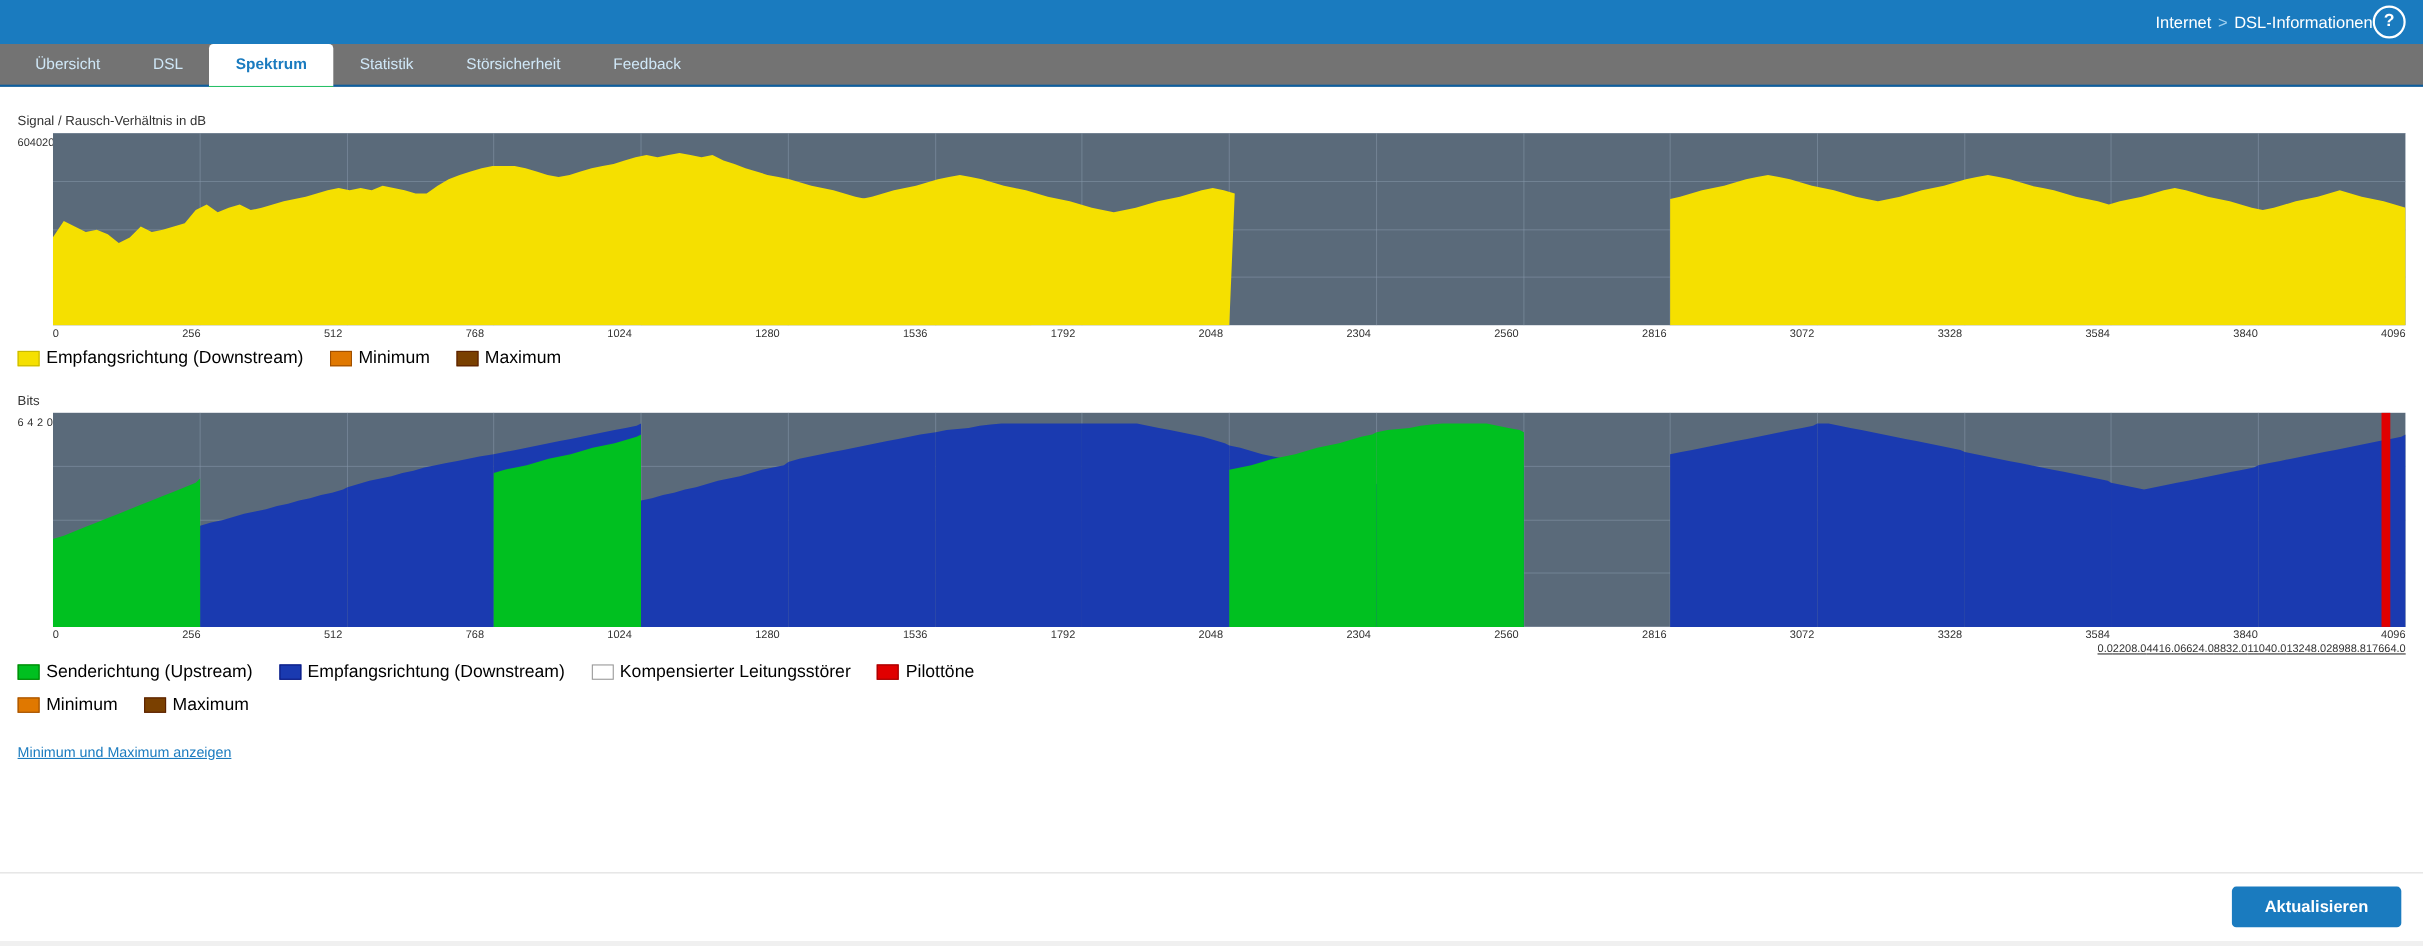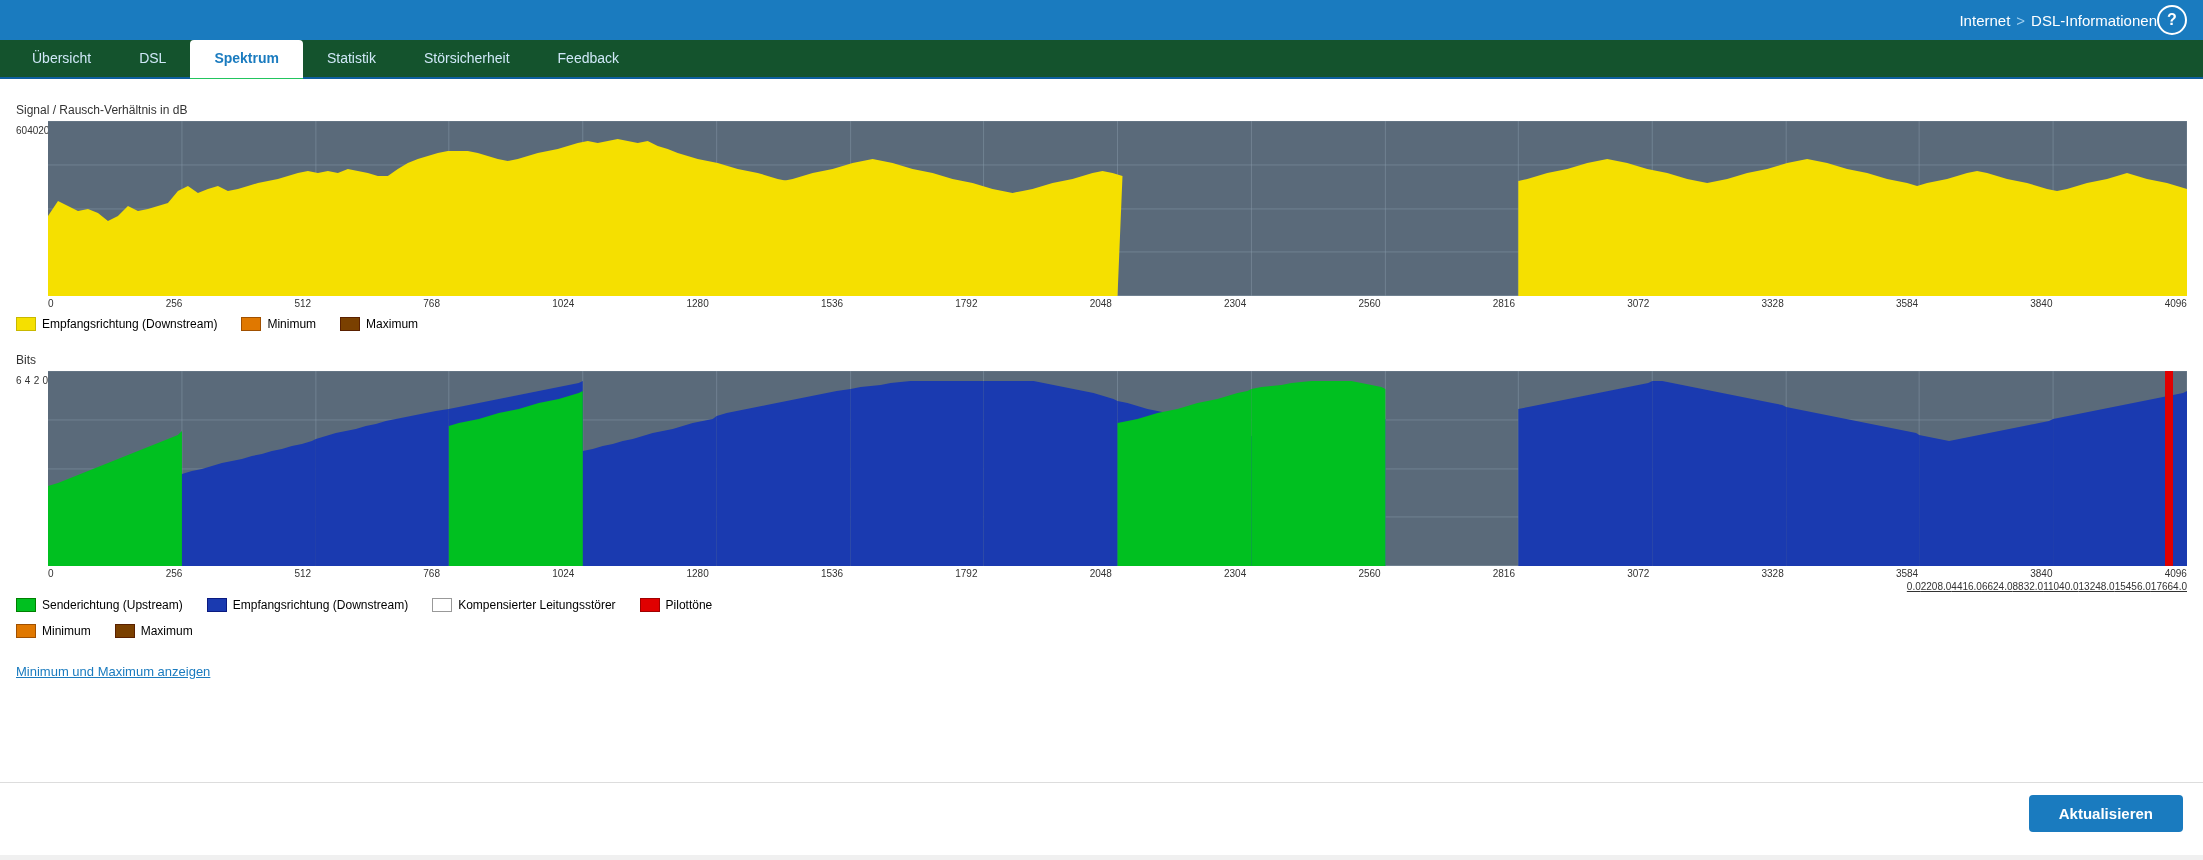--- a/index.html
+++ b/index.html
@@ -26,21 +26,21 @@
       border: 2px solid white;
       color: white;
       background: transparent;
       cursor: pointer;
       font-size: 16px;
       font-weight: bold;
       display: flex; align-items: center; justify-content: center;
     }
 
     .tab-bar {
-      background: #14532d;
+      background: #737373;
       display: flex;
       padding: 0 8px;
       border-bottom: 2px solid #0d5e9e;
     }
     .tab {
       padding: 10px 24px;
       color: #d0e8f8;
       font-size: 14px;
       cursor: pointer;
       border-bottom: 3px solid transparent;
@@ -92,21 +92,21 @@
       height: 100%;
       display: block;
     }
 
     
     .legend {
       display: flex;
       flex-wrap: wrap;
       gap: 8px 24px;
       padding: 6px 0;
-      font-size: 12px;
+      font-size: 16px;
       align-items: center;
     }
     .legend-item {
       display: flex;
       align-items: center;
       gap: 6px;
     }
     .legend-box {
       width: 20px; height: 14px;
       display: inline-block;
@@ -132,21 +132,21 @@
       text-decoration: underline;
       cursor: pointer;
       background: none;
       border: none;
       font-size: 13px;
       padding: 4px 0;
     }
 
     .bottom-bar {
       position: fixed;
-      bottom: 16px;
+      bottom: 5px;
       right: 0;
       padding: 12px 20px;
       background: white;
       border-top: 1px solid #ddd;
       width: 100%;
       display: flex;
       justify-content: flex-end;
     }
     .update-btn {
       background: #1a7bbf;
@@ -469,21 +469,21 @@
         <span>4416.0</span>
         <span></span>
         <span>6624.0</span>
         <span></span>
         <span>8832.0</span>
         <span></span>
         <span>11040.0</span>
         <span></span>
         <span>13248.0</span>
         <span></span>
-        <span>15456.0</span>
+        <span>28988.8</span>
         <span></span>
         <span></span>
         <span>17664.0</span>
         <span></span>
       </div>
     </div>
 
     <div class="legend">
       <div class="legend-item">
         <span class="legend-box green"></span>

